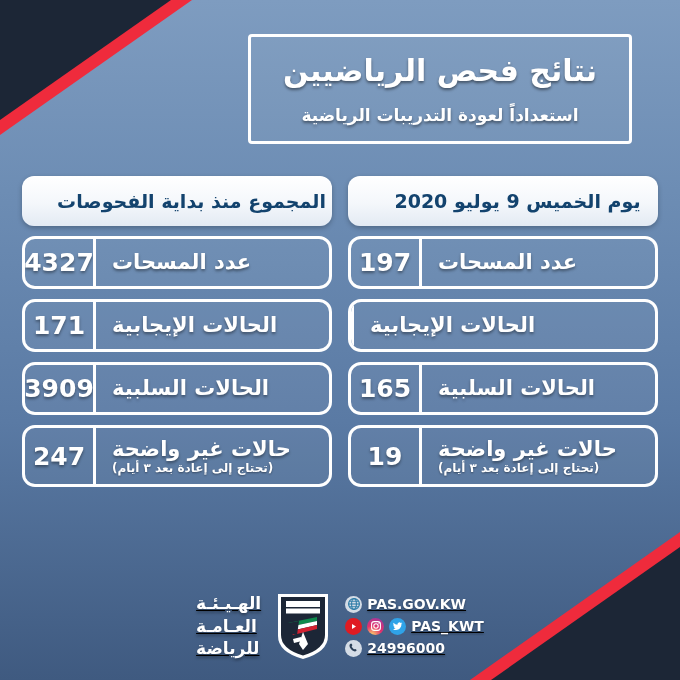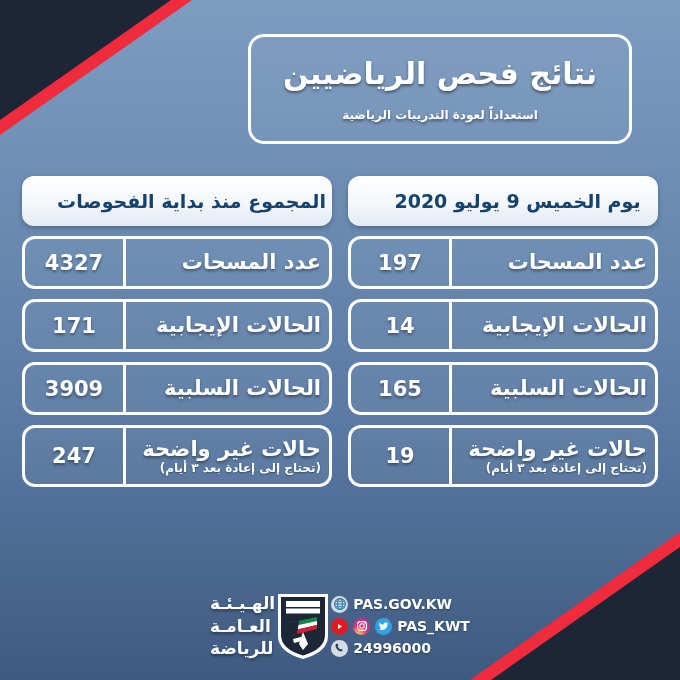--- a/index.html
+++ b/index.html
@@ -41,36 +41,36 @@
     border-left: 189px solid transparent;
     z-index: 2;
   }
 
   
   .title-card {
     position: absolute;
     top: 34px; left: 248px;
     width: 384px; height: 110px;
     border: 3px solid #ffffff;
-    border-radius: 16px;
+    border-radius: 4px;
     background: rgba(255,255,255,0.04);
     display: flex; flex-direction: column;
     align-items: center; justify-content: center;
     z-index: 5;
   }
   .title-main {
     color: #ffffff;
     font-size: 30px; font-weight: bold;
     direction: rtl;
     text-shadow: 0 2px 3px rgba(0,0,0,0.45);
     letter-spacing: 0.5px;
   }
   .title-sub {
     color: #ffffff;
-    font-size: 12px; font-weight: bold;
+    font-size: 17px; font-weight: bold;
     direction: rtl; margin-top: 17px;
     text-shadow: 0 2px 3px rgba(0,0,0,0.45);
   }
 
   
   .columns {
     position: absolute;
     top: 176px; left: 22px;
     width: 636px;
     display: flex; flex-direction: row;
@@ -99,59 +99,61 @@
     border: 3px solid #ffffff;
     border-radius: 13px;
     background: rgba(255,255,255,0.05);
     display: flex; flex-direction: row;
     align-items: center;
     overflow: hidden;
   }
   .row-pill.tall { height: 62px; }
 
   .row-value {
-    width: 98px;
+    width: 68px;
     display: flex; align-items: center; justify-content: center;
     color: #ffffff;
-    font-size: 21px; font-weight: bold;
+    font-size: 25px; font-weight: bold;
     text-shadow: 0 2px 3px rgba(0,0,0,0.4);
     height: 100%;
   }
   .row-divider {
     width: 3px; height: 100%;
     background: #ffffff;
   }
   .row-label {
     flex: 1;
     height: 100%;
     display: flex; flex-direction: column;
-    align-items: flex-start; justify-content: center;
+    align-items: flex-end; justify-content: center;
     direction: rtl;
-    padding: 0 8px;
+    padding: 0 16px;
   }
   .row-label .lbl-main {
     color: #ffffff;
     font-size: 21px; font-weight: bold;
     text-shadow: 0 2px 3px rgba(0,0,0,0.4);
     line-height: 1.15;
   }
   .row-label .lbl-sub {
     color: #ffffff;
     font-size: 12px; font-weight: bold;
     text-shadow: 0 1px 2px rgba(0,0,0,0.4);
     margin-top: 0;
   }
 
   
   .footer {
     position: absolute;
     bottom: 18px; left: 0; width: 680px;
     display: flex; flex-direction: row;
     align-items: center; justify-content: center;
+    gap: 14px;
     z-index: 6;
+    text-decoration: underline;
   }
   .org-name {
     display: flex; flex-direction: column;
     align-items: flex-end;
     direction: rtl;
     color: #ffffff;
     font-size: 17px; font-weight: bold;
     line-height: 1.32;
     text-shadow: 0 2px 3px rgba(0,0,0,0.4);
   }
@@ -243,21 +245,20 @@
 
       <div class="row-pill">
         <div class="row-value">197</div>
         <div class="row-divider"></div>
         <div class="row-label">
           <div class="lbl-main">عدد المسحات</div>
         </div>
       </div>
 
       <div class="row-pill">
-        <div class="row-value">14</div>
         <div class="row-divider"></div>
         <div class="row-label">
           <div class="lbl-main">الحالات الإيجابية</div>
         </div>
       </div>
 
       <div class="row-pill">
         <div class="row-value">165</div>
         <div class="row-divider"></div>
         <div class="row-label">

